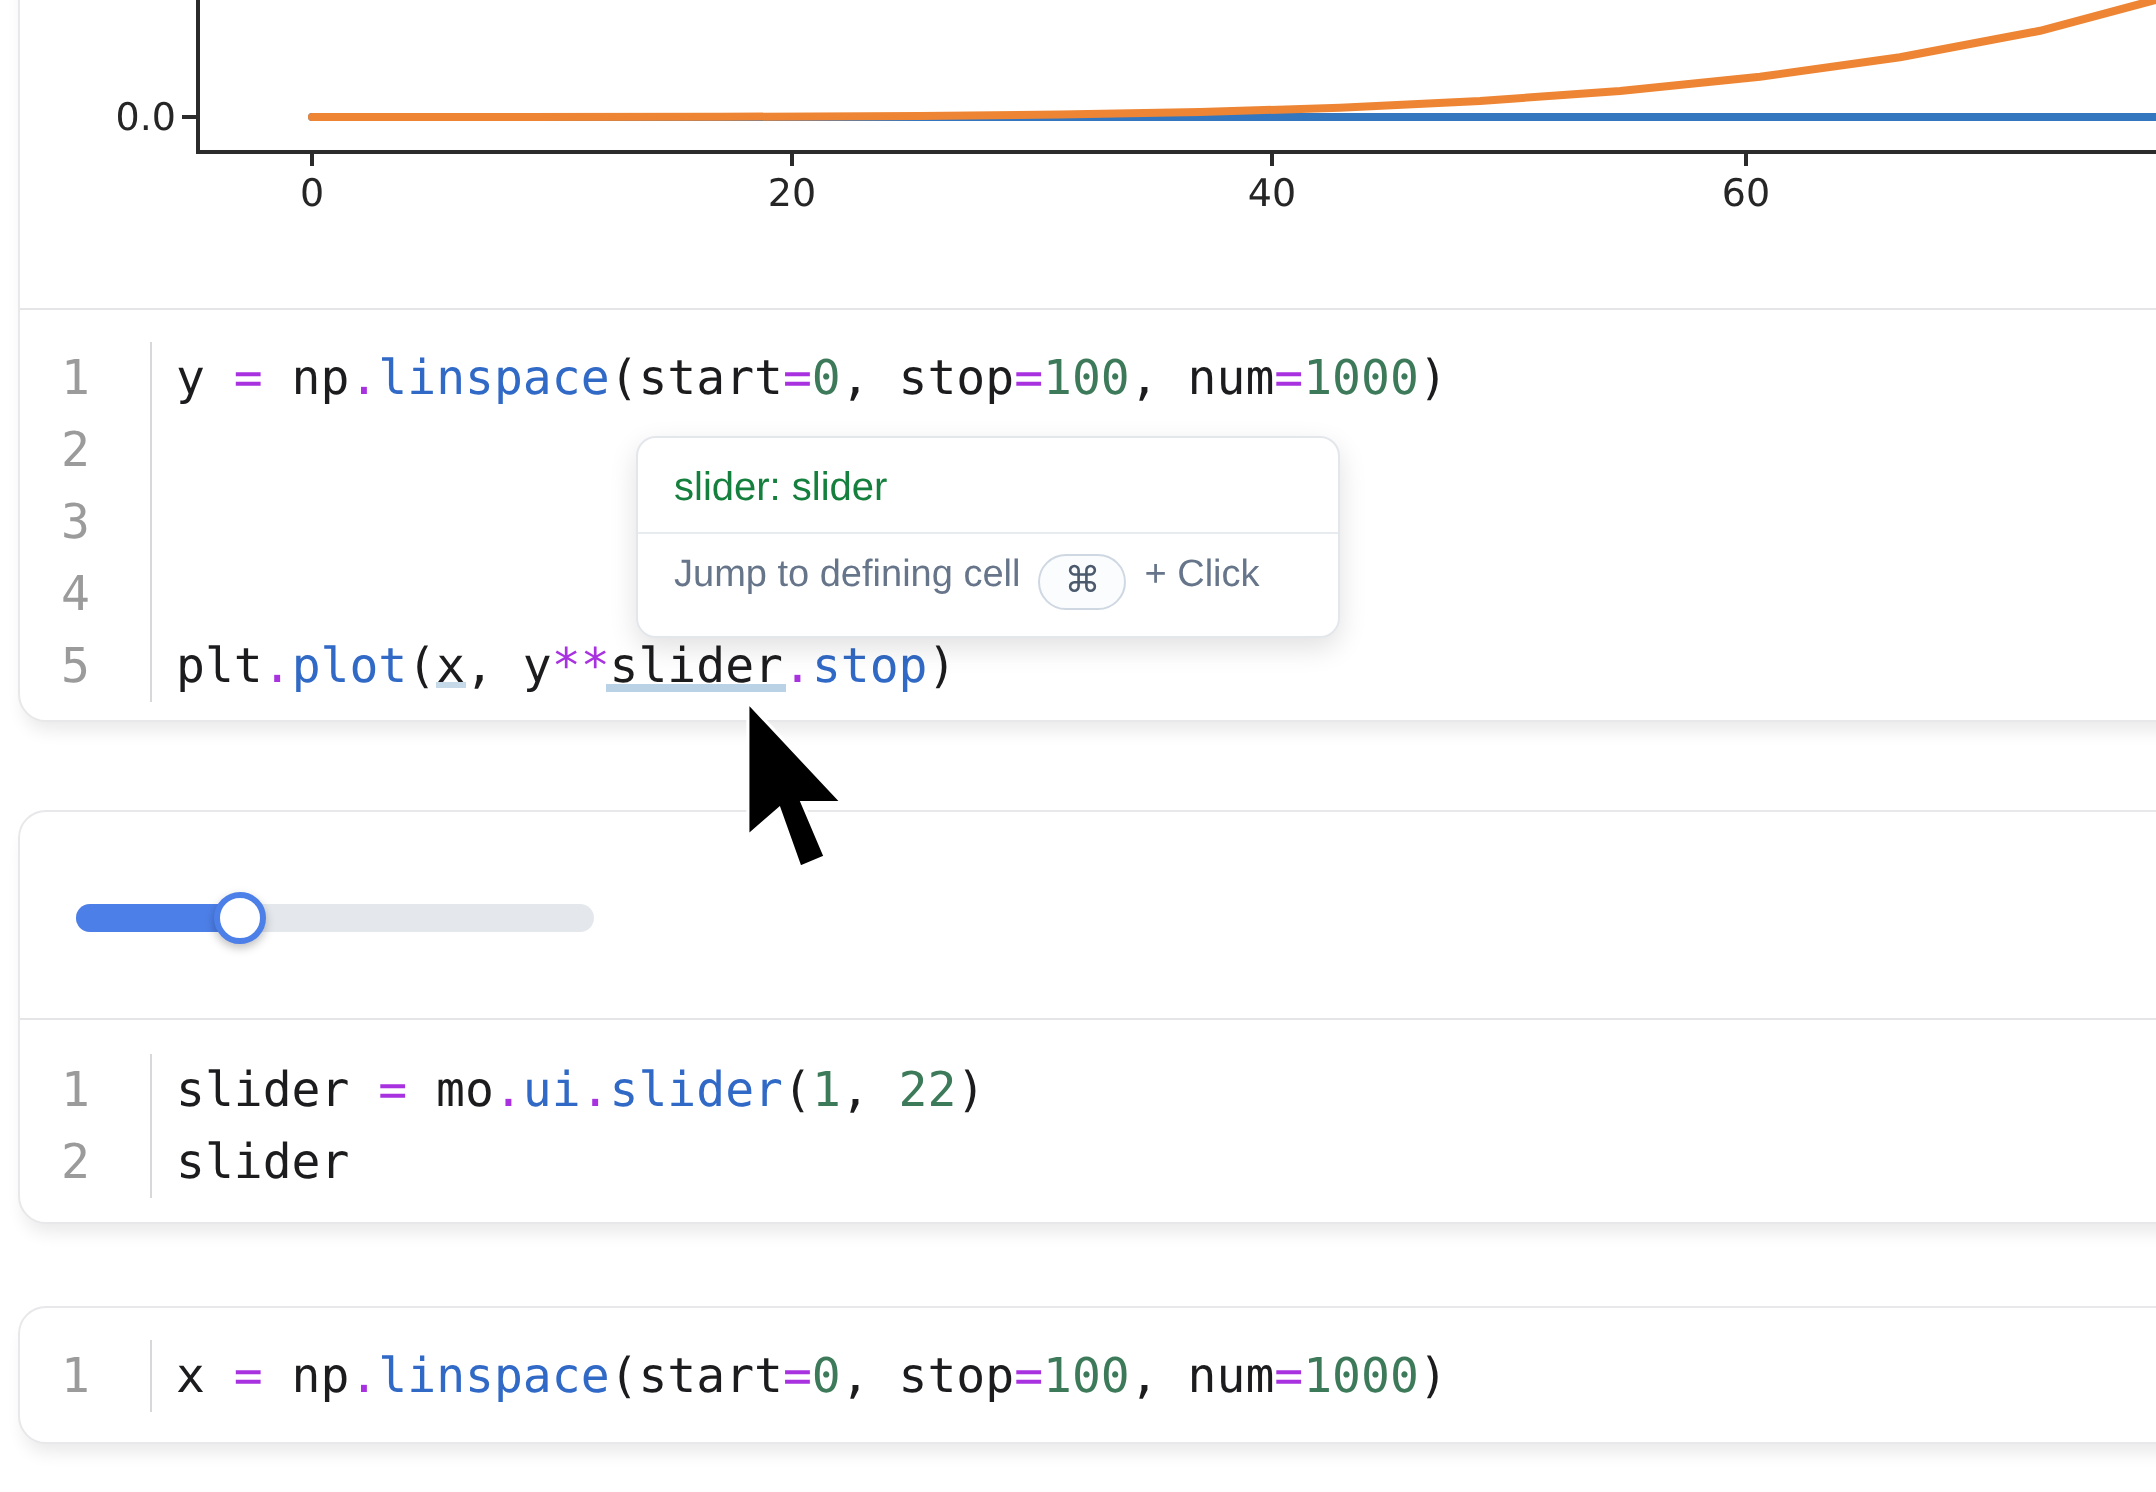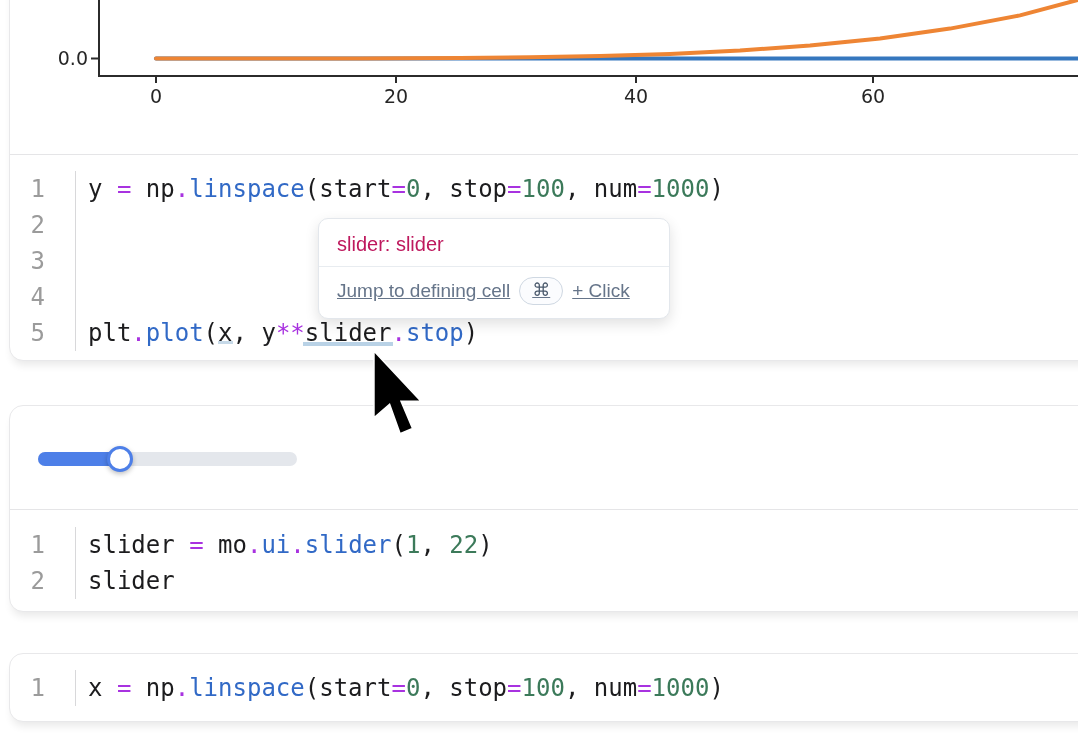--- a/index.html
+++ b/index.html
@@ -50,23 +50,23 @@
     background:#4d7fe8;border-radius:7px;}
   .sl-thumb{position:absolute;left:97px;top:40px;width:26px;height:26px;box-sizing:border-box;
     background:#fff;border:3px solid #4d7fe8;border-radius:50%;
     box-shadow:0 2px 5px rgba(0,0,0,0.25);}
   
   #tooltip{
     position:absolute;left:318px;top:218px;width:352px;box-sizing:border-box;z-index:30;
     background:#fff;border:1px solid #e3e7ec;border-radius:10px;
     box-shadow:0 5px 14px rgba(0,0,0,0.12);
   }
-  .tt-title{padding:14px 18px 10px;font-size:20px;color:#be185d;}
+  .tt-title{padding:14px 18px 10px;font-size:20px;color:#15803d;}
   .tt-div{border-top:1px solid #e8ecf0;}
-  .tt-row{display:flex;align-items:center;padding:10px 18px 13px;font-size:19px;color:#66758a;text-decoration:underline;}
+  .tt-row{display:flex;align-items:flex-start;padding:10px 18px 13px;font-size:19px;color:#66758a;}
   .kbd{display:inline-block;margin:0 9px;padding:1px 12px 3px;border:1.5px solid #cfd8e2;
     border-radius:14px;color:#4b5a6d;font-size:18px;background:#fbfcfe;}
   
   #cursor{position:absolute;left:367px;top:349px;z-index:50;}
 </style>
 </head>
 <body>
 
 <section class="cell" id="cell-plot">
   <div class="output" id="plot-output">

